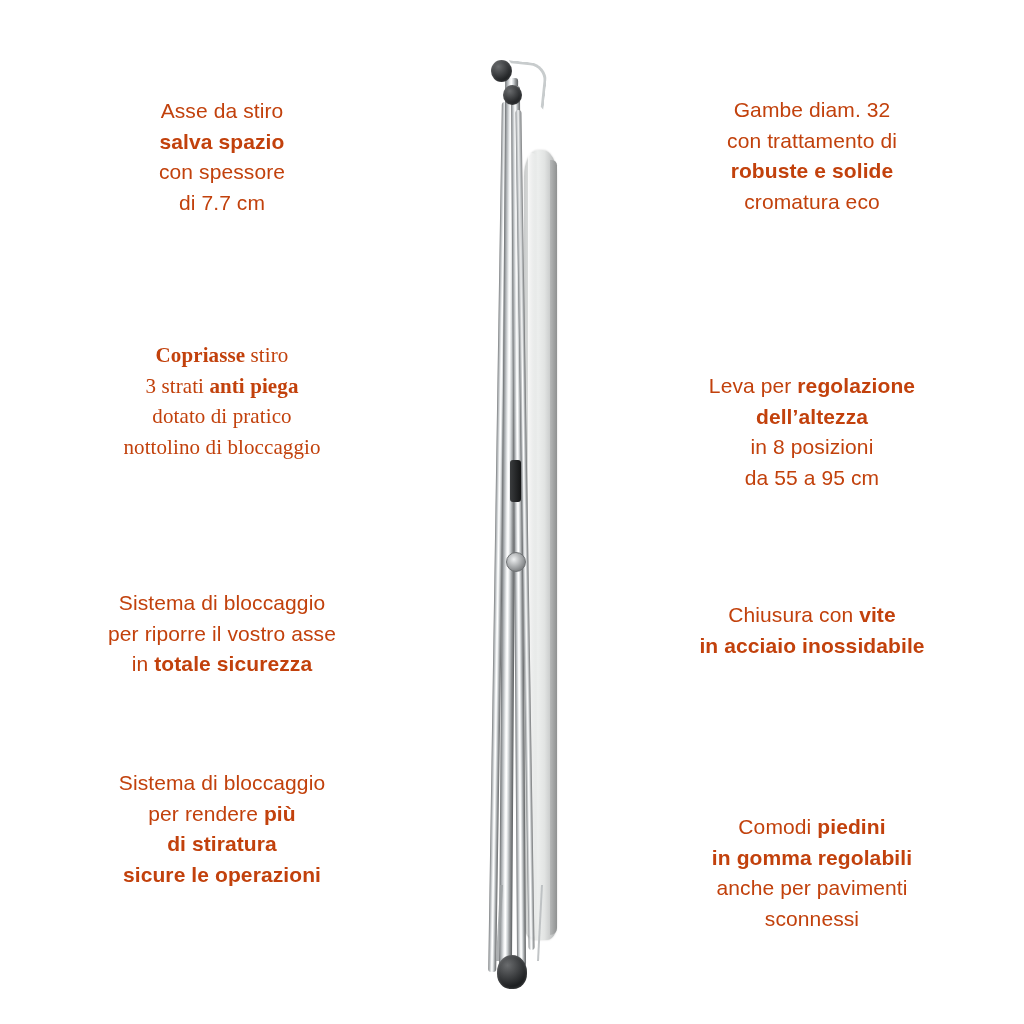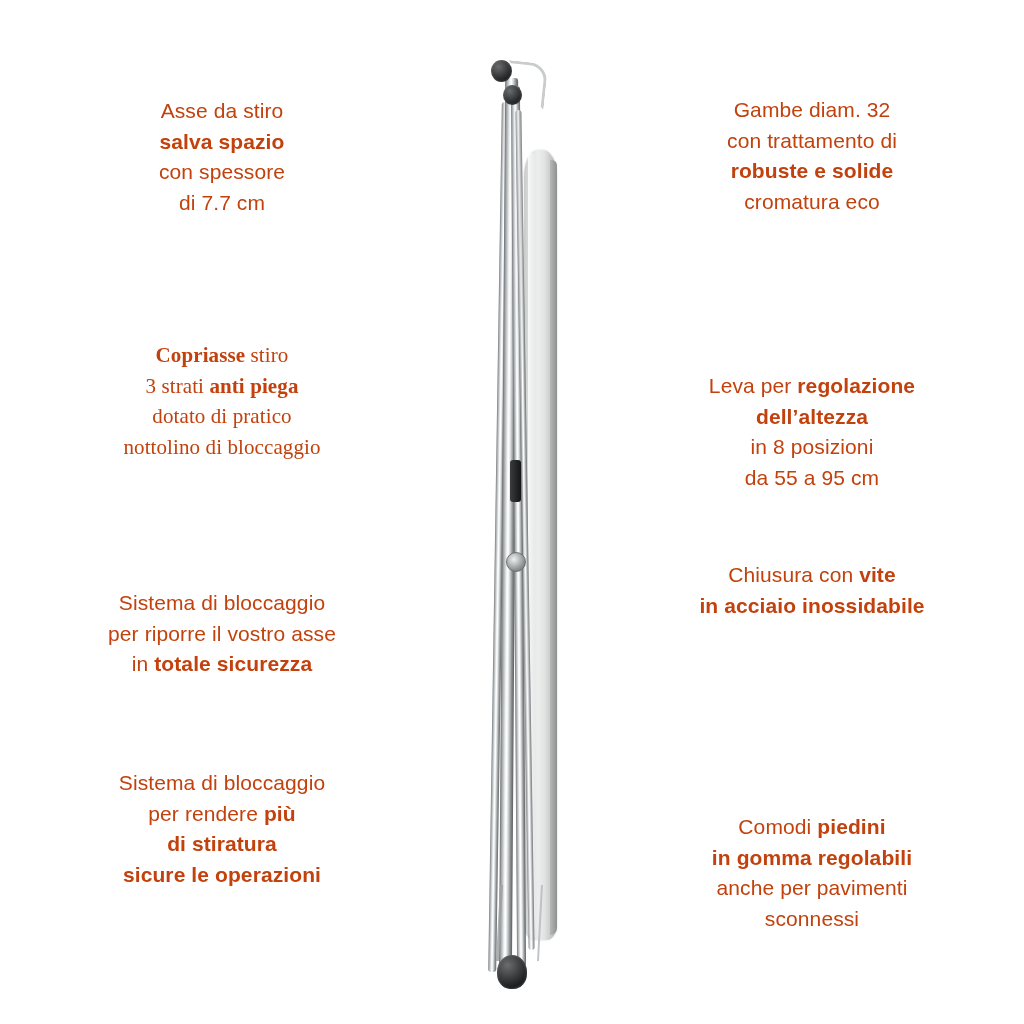--- a/index.html
+++ b/index.html
@@ -170,21 +170,21 @@
 
   .col-left  { width: 400px; left: 22px; }
   .col-right { width: 400px; left: 612px; }
 
   .row-1 { top: 96px; }
   .row-2 { top: 340px; font-family: Liberation Serif, serif; }
   .row-3 { top: 588px; }
   .row-4 { top: 768px; }
   .row-1r { top: 95px; }
   .row-2r { top: 340px; margin-top: 31px; }
-  .row-3r { top: 560px; }
+  .row-3r { top: 600px; }
   .row-4r { top: 812px; }
 </style>
 </head>
 <body>
 
 <div class="board">
 
   <div class="product">
     <div class="cover"></div>
     <div class="cover-edge"></div>

